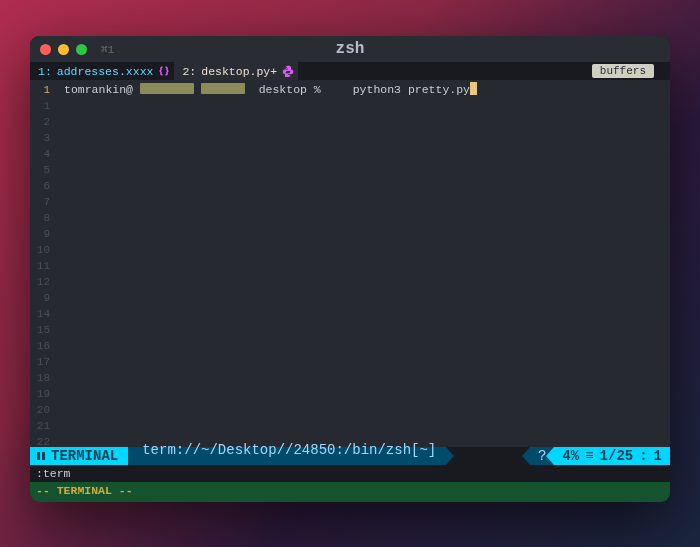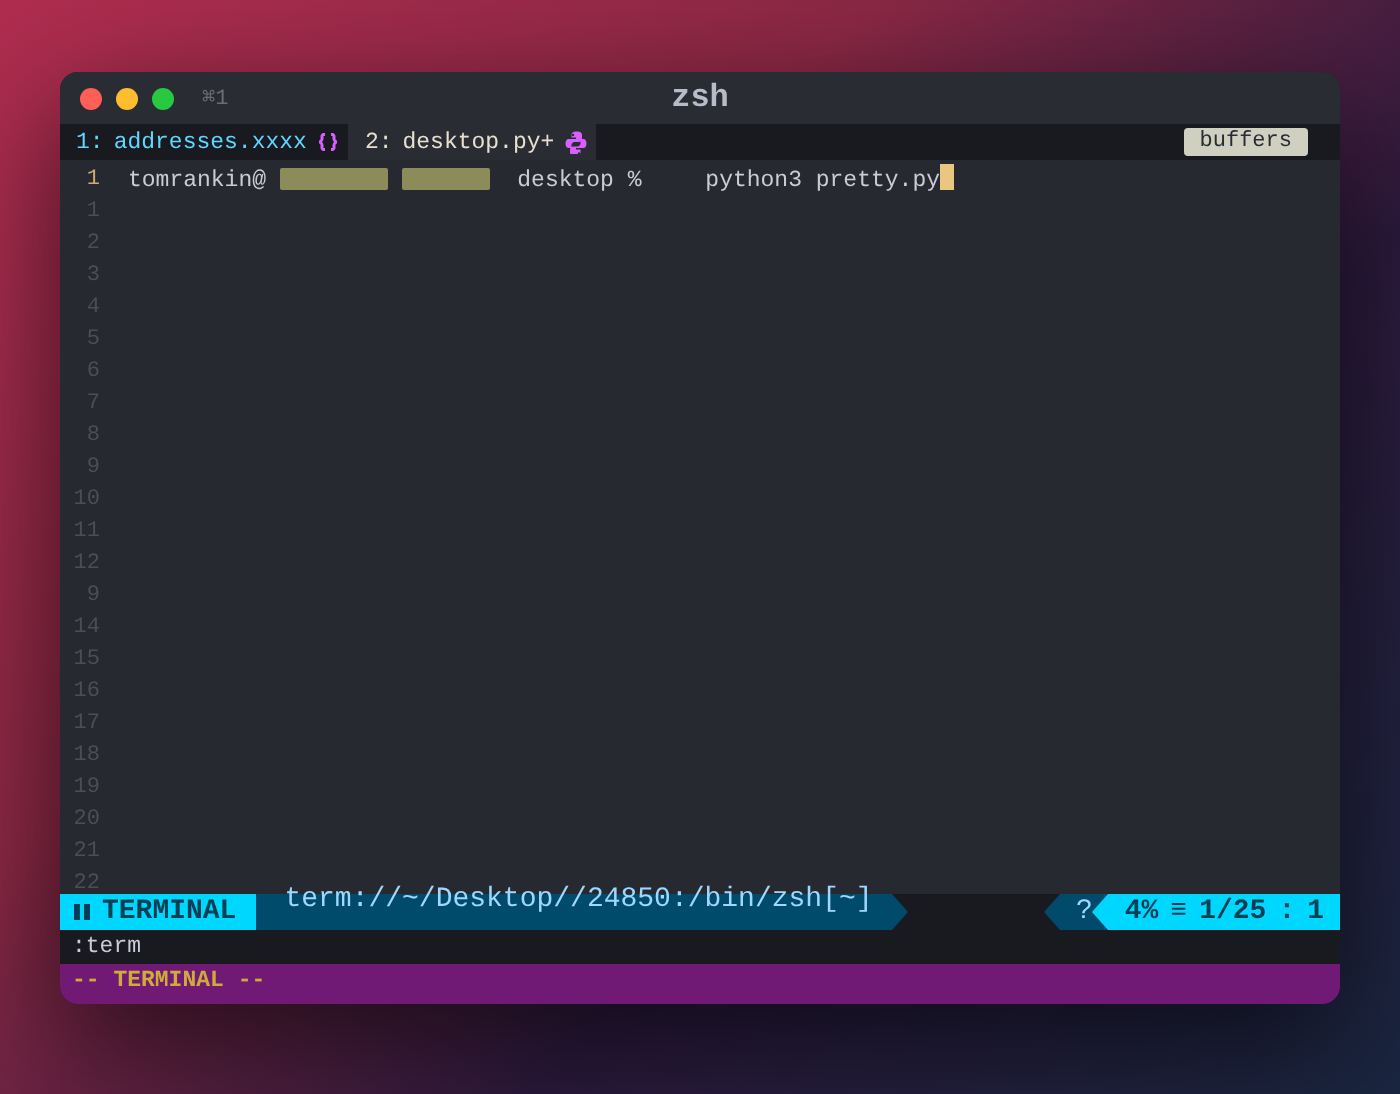--- a/index.html
+++ b/index.html
@@ -144,21 +144,21 @@
       border-right: 8px solid #00d7ff;
       border-top: 9px solid transparent;
       border-bottom: 9px solid transparent;
     }
     .sl-ico { fill: currentColor; width: 10px; height: 10px; }
     .cmdline {
       background: #181a20; color: #c9ccd6;
       padding: 1px 6px; font-size: 11.5px; line-height: 15px;
     }
     .mode-indicator {
-      background: #701a75; color: #d0aa3a;
+      background: #14532d; color: #d0aa3a;
       padding: 1px 6px 4px 6px; font-size: 11.5px; line-height: 15px;
       font-weight: bold;
     }
   </style>
 </head>
 <body>
 
 <div class="window">
 
   <div class="titlebar">

